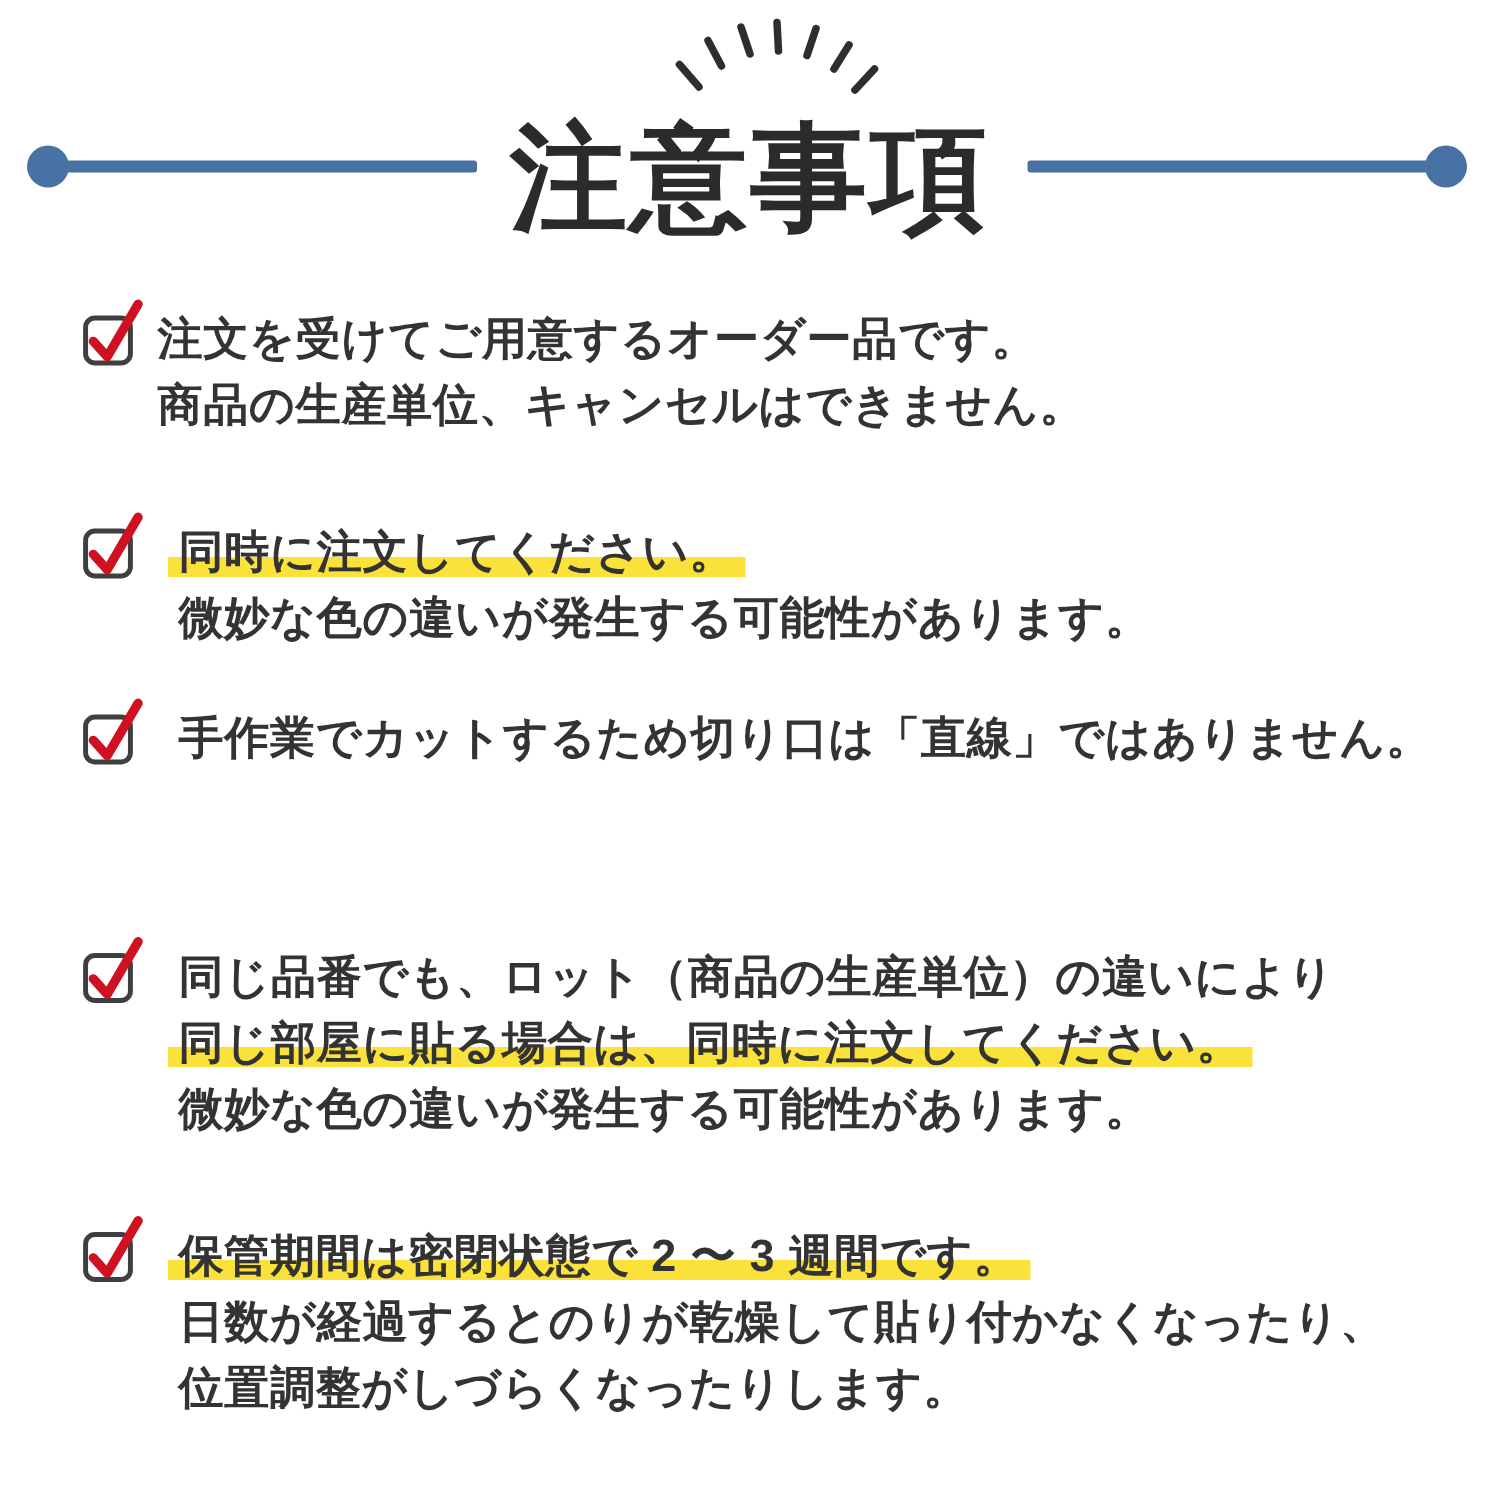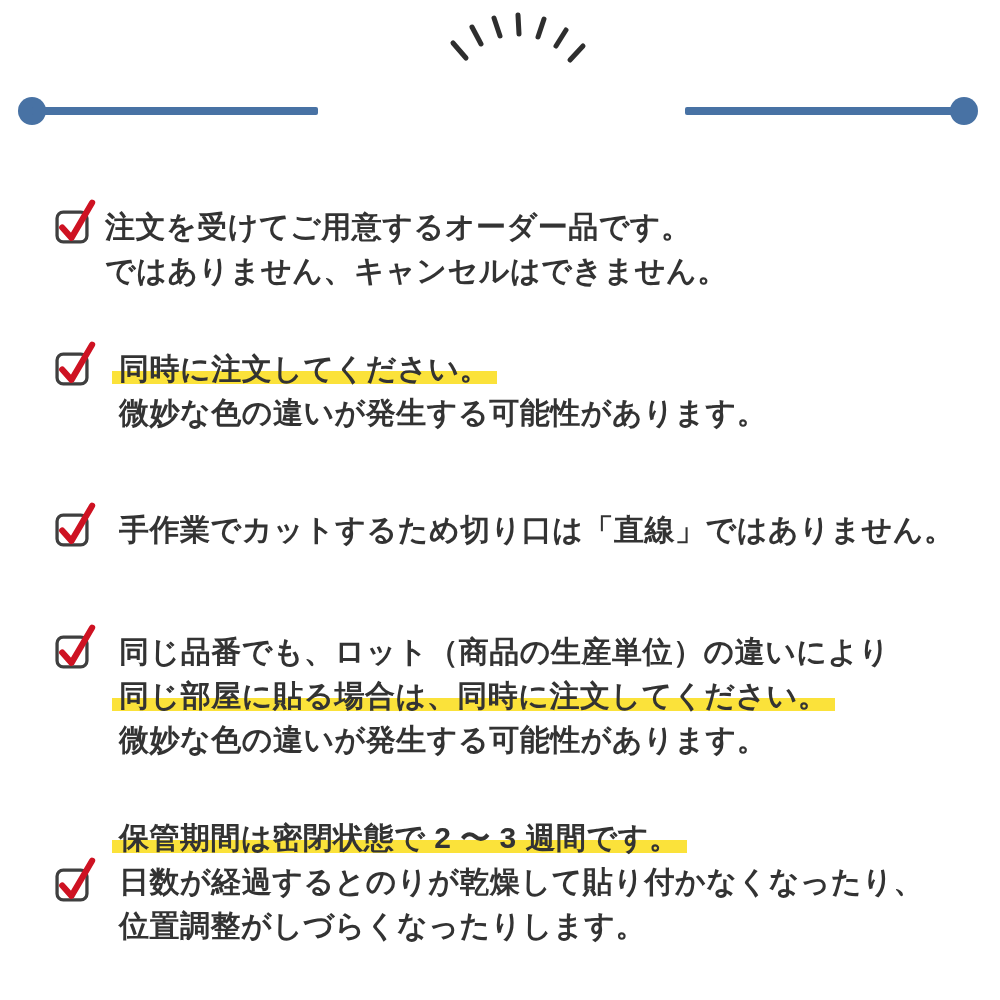--- a/index.html
+++ b/index.html
@@ -44,23 +44,23 @@
   .deco-right .dot{right:0;}
   .deco-right .bar{left:0;right:14px;}
 
   
   .item{
     position:absolute;left:55px;right:30px;
     display:flex;align-items:flex-start;gap:30px;
   }
   .item-1{top:205px;gap:16px;}
   .item-2{top:347px;}
-  .item-3{top:508px;font-family:Liberation Serif, serif;}
+  .item-3{top:471px;font-family:Liberation Serif, serif;}
   .item-4{top:630px;font-family:Liberation Serif, serif;}
-  .item-5{top:816px;align-items:center;}
+  .item-5{top:816px;}
 
   .checkbox{flex:0 0 auto;width:34px;height:34px;margin-top:5px;}
   .checkbox svg{overflow:visible;display:block;}
 
   .lines{flex:1 1 auto;min-width:0;}
   .lines p{
     margin:0;
     font-size:30px;
     font-weight:bold;
     line-height:44px;
@@ -91,36 +91,37 @@
         <line x1="142" y1="52" x2="155" y2="38"></line>
       </g>
     </svg>
   </div>
 
   <div class="deco deco-left">
     <span class="dot"></span>
     <span class="bar"></span>
   </div>
 
+  <h1 class="page-title">注意事項</h1>
 
   <div class="deco deco-right">
     <span class="bar"></span>
     <span class="dot"></span>
   </div>
 
   <div class="item item-1">
     <span class="checkbox">
       <svg width="34" height="34" viewBox="0 0 33 33" xmlns="http://www.w3.org/2000/svg">
         <rect x="2" y="2" width="29" height="29" rx="6" fill="#ffffff" stroke="#3f3f3f" stroke-width="3.2"></rect>
         <path d="M7 17 L16 27 L36 -7" fill="none" stroke="#ce1222" stroke-width="6" stroke-linecap="round" stroke-linejoin="round"></path>
       </svg>
     </span>
     <div class="lines">
       <p><span>注文を受けてご用意するオーダー品です。</span></p>
-      <p><span>ではありません、キャンセルはできません。</span></p>
+      <p><span>商品の生産単位、キャンセルはできません。</span></p>
     </div>
   </div>
 
   <div class="item item-2">
     <span class="checkbox">
       <svg width="34" height="34" viewBox="0 0 33 33" xmlns="http://www.w3.org/2000/svg">
         <rect x="2" y="2" width="29" height="29" rx="6" fill="#ffffff" stroke="#3f3f3f" stroke-width="3.2"></rect>
         <path d="M7 17 L16 27 L36 -7" fill="none" stroke="#ce1222" stroke-width="6" stroke-linecap="round" stroke-linejoin="round"></path>
       </svg>
     </span>

